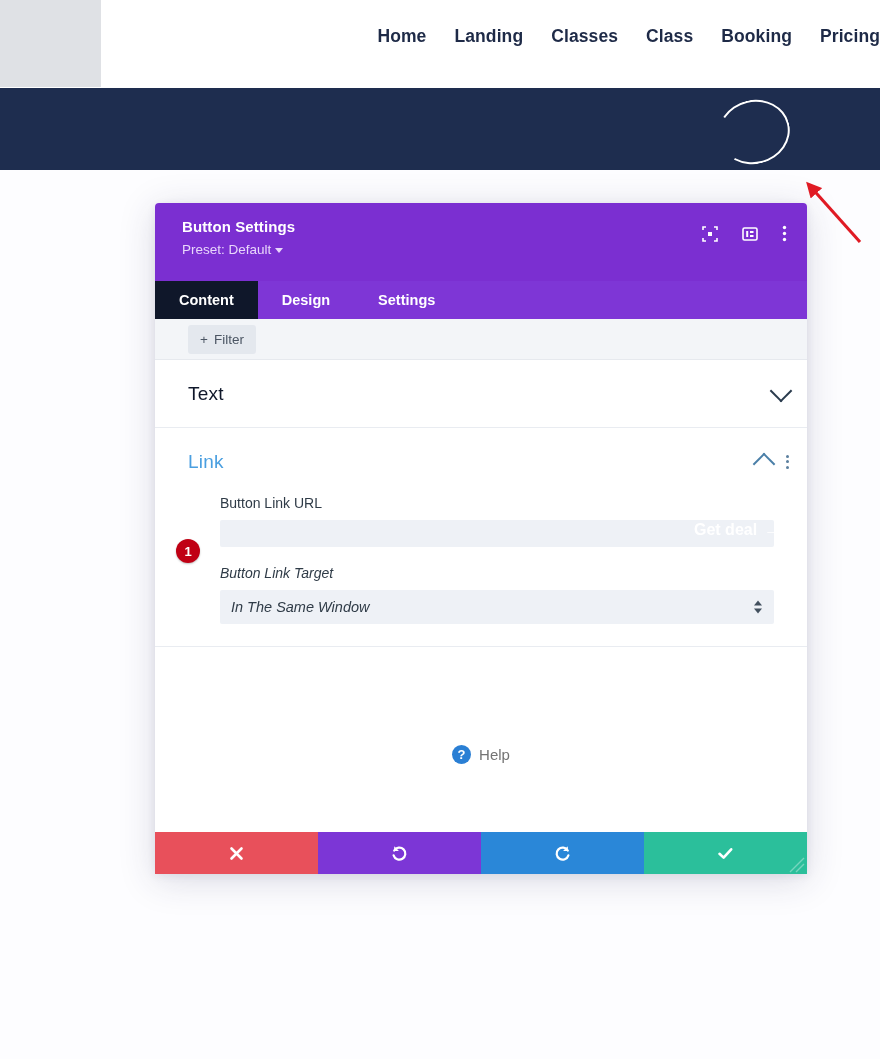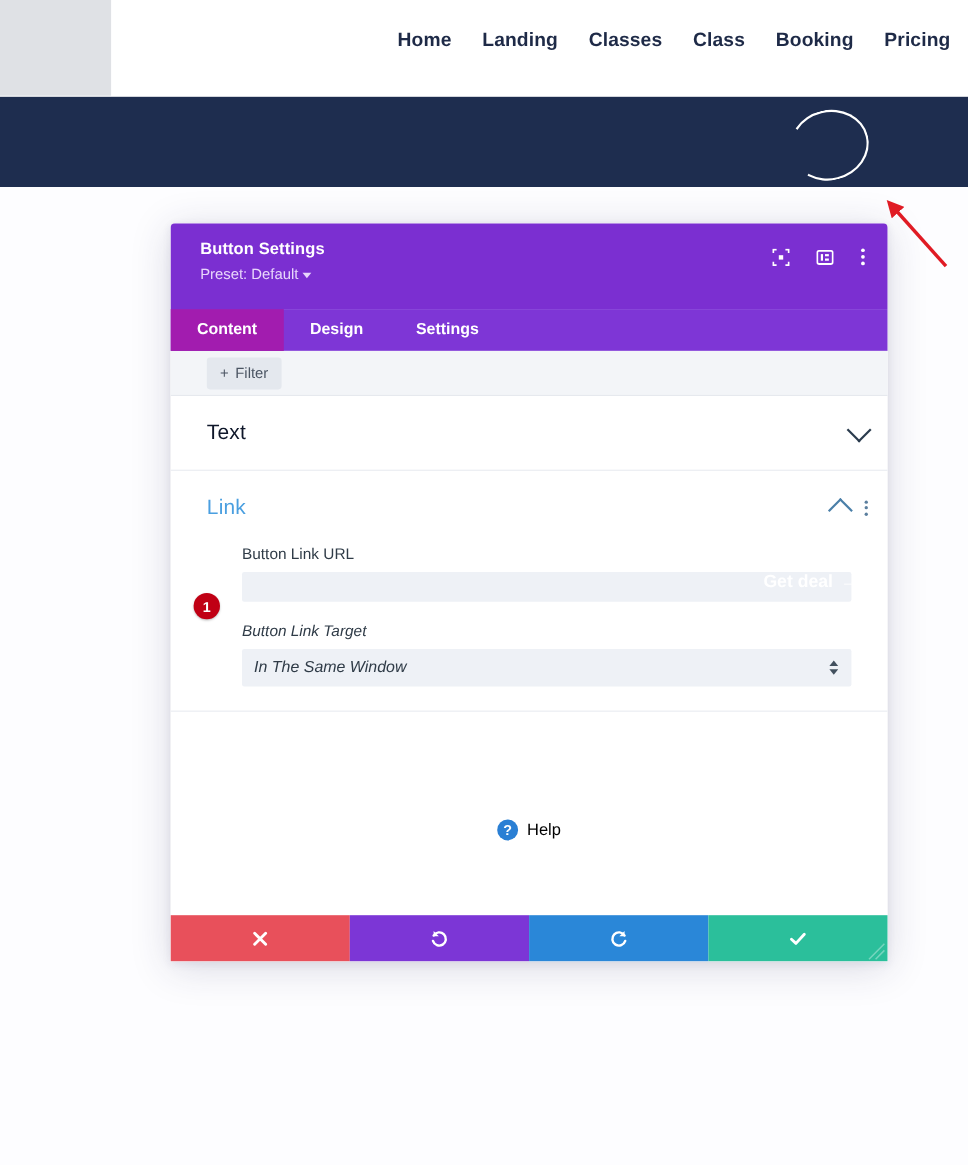--- a/index.html
+++ b/index.html
@@ -24,21 +24,21 @@
   }
   .logo-placeholder {
     position: absolute; left: 0; top: 0;
     width: 101px; height: 87px;
     background: #dfe1e5;
   }
   .site-nav {
     position: absolute; right: 0; top: 26px;
     display: flex; align-items: center;
     gap: 28px;
-    padding-right: 16px;
+    padding-right: 0;
     white-space: nowrap;
   }
   .nav-link {
     color: #1e2a47;
     font-size: 17.5px;
     font-weight: bold;
     letter-spacing: .1px;
     text-decoration: none;
   }
 
@@ -137,21 +137,21 @@
   .tab {
     display: flex; align-items: center; justify-content: center;
     color: #ffffff;
     font-size: 14.5px;
     font-weight: bold;
     padding: 0 24px;
     cursor: pointer;
     height: 38px;
     box-sizing: border-box;
   }
-  .tab.active { background: #a21caf; }
+  .tab.active { background: #0f172a; }
 
   .search-row {
     display: flex; align-items: center; justify-content: space-between;
     height: 40px;
     background: #f3f5f8;
     border-bottom: 1px solid #e6e9ee;
     padding: 0 12px 0 33px;
   }
   .search-input {
     border: none; outline: none; background: transparent;
@@ -284,21 +284,21 @@
   }
   .help-icon {
     width: 19px; height: 19px;
     border-radius: 50%;
     background: #2a7fd4;
     color: #ffffff;
     font-size: 13px;
     font-weight: bold;
     display: flex; align-items: center; justify-content: center;
   }
-  .help-text { font-size: 15px; color: #000000; }
+  .help-text { font-size: 15px; color: #737373; }
 
   .modal-footer {
     display: flex;
     height: 42px;
   }
   .fbtn {
     flex: 1;
     display: flex; align-items: center; justify-content: center;
     color: #ffffff;
     cursor: pointer;

